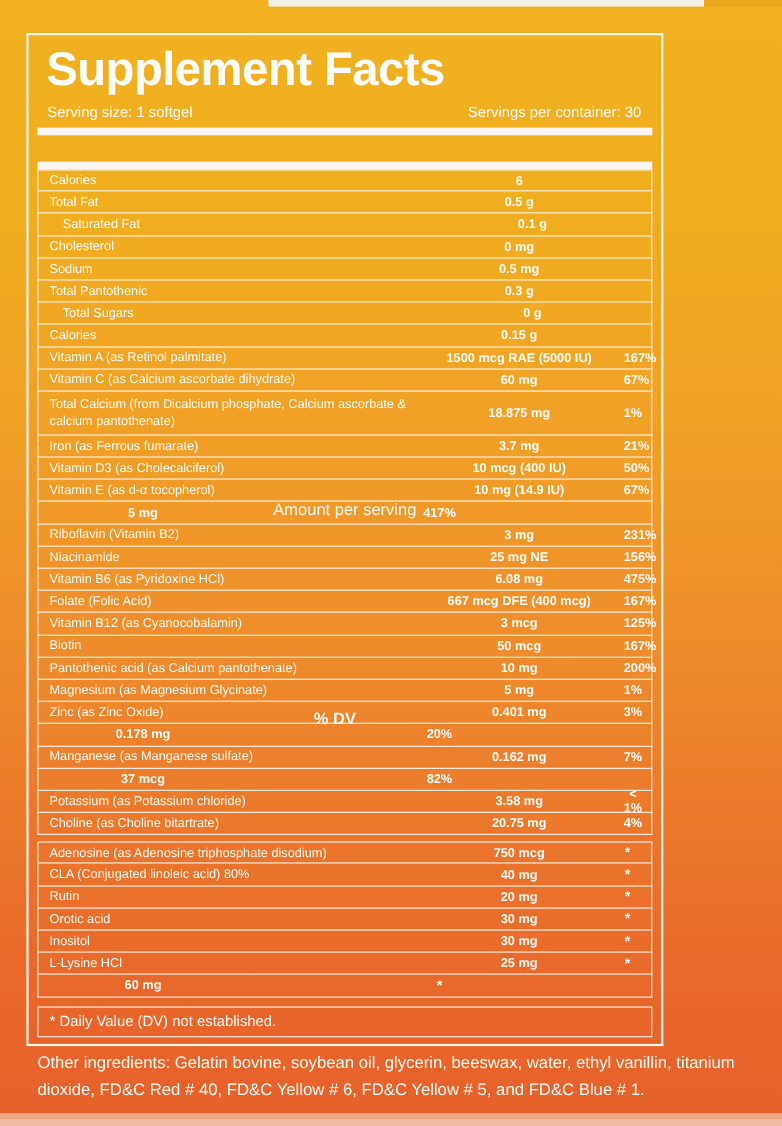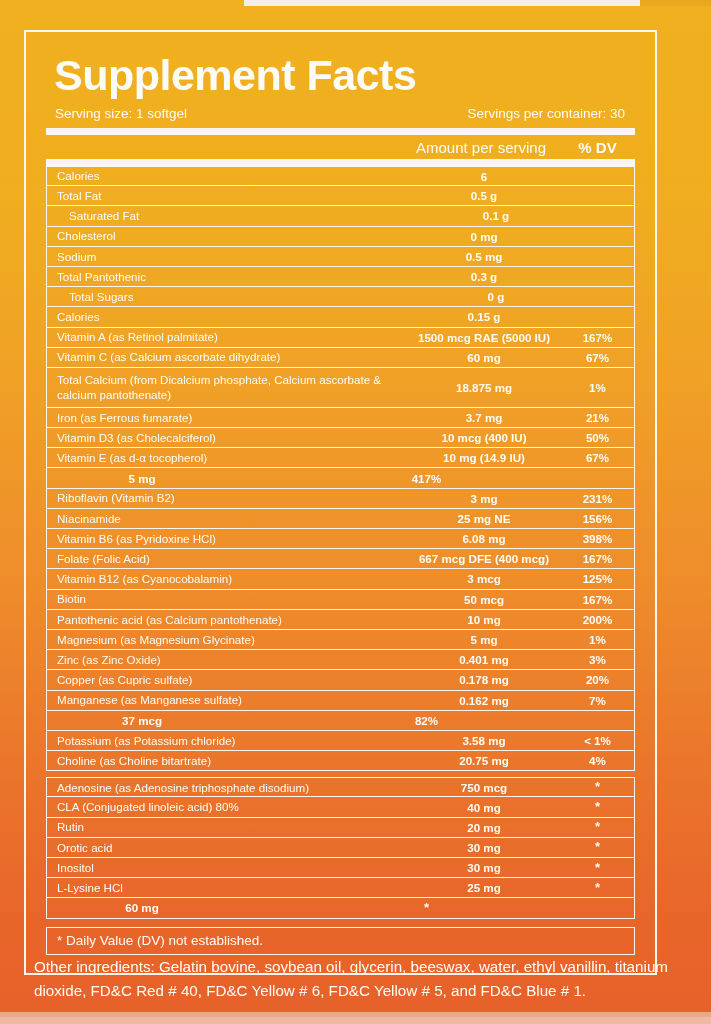--- a/index.html
+++ b/index.html
@@ -32,24 +32,24 @@
   .edge-strip-bottom2{
     position:absolute;left:0;bottom:7px;width:711px;height:5px;
     background:#f6ece5;opacity:.5;
   }
   .corner-tr{
     position:absolute;right:0;top:0;width:71px;height:6px;background:#e9a81d;
   }
 
   
   .panel{
-    position:absolute;left:24px;top:30px;width:633px;
+    position:absolute;left:24px;top:30px;width:579px;
     border:2px solid #fbf7f0;
     box-sizing:border-box;
-    padding:12px;
+    padding:0;
   }
   .panel-inner{padding:0 6px 0 6px;}
 
   .sf-title{
     color:#fdfbf6;
     font-size:43px;
     font-weight:bold;
     letter-spacing:-0.5px;
     line-height:1;
     padding:10px 0 6px 10px;
@@ -74,21 +74,21 @@
   }
   .row.first{border-top:1.5px solid #fbf7f0;}
   .row.tall{height:40px;}
   .c-name{flex:0 0 332px;padding-left:10px;line-height:1.35;}
   .c-name.indent{padding-left:22px;}
   .c-amt{flex:0 0 190px;text-align:center;font-weight:bold;}
   .c-dv{flex:1 1 auto;text-align:center;font-weight:bold;padding-right:18px;}
   .c-dv.star{font-size:13px;line-height:0;}
   .hdr{
     display:flex;align-items:center;height:24px;
-    color:#fdfbf6;font-size:15px;
+    color:#fdfbf6;font-size:15px;flex-direction:column;
   }
   .hdr .c-name{flex:0 0 332px;}
   .hdr .c-amt{flex:0 0 190px;text-align:center;font-weight:normal;}
   .hdr .c-dv{flex:1 1 auto;text-align:center;font-weight:bold;padding-right:18px;}
 
   .footnote{
     border:1.5px solid #fbf7f0;
     box-sizing:border-box;
     margin:0 2px;
     height:28px;display:flex;align-items:center;
@@ -212,21 +212,21 @@
             <div class="c-dv">231%</div>
           </div>
           <div class="row">
             <div class="c-name">Niacinamide</div>
             <div class="c-amt">25 mg NE</div>
             <div class="c-dv">156%</div>
           </div>
           <div class="row">
             <div class="c-name">Vitamin B6 (as Pyridoxine HCl)</div>
             <div class="c-amt">6.08 mg</div>
-            <div class="c-dv">398%</div>
+            <div class="c-dv">475%</div>
           </div>
           <div class="row">
             <div class="c-name">Folate (Folic Acid)</div>
             <div class="c-amt">667 mcg DFE (400 mcg)</div>
             <div class="c-dv">167%</div>
           </div>
           <div class="row">
             <div class="c-name">Vitamin B12 (as Cyanocobalamin)</div>
             <div class="c-amt">3 mcg</div>
             <div class="c-dv">125%</div>
@@ -245,21 +245,20 @@
             <div class="c-name">Magnesium (as Magnesium Glycinate)</div>
             <div class="c-amt">5 mg</div>
             <div class="c-dv">1%</div>
           </div>
           <div class="row">
             <div class="c-name">Zinc (as Zinc Oxide)</div>
             <div class="c-amt">0.401 mg</div>
             <div class="c-dv">3%</div>
           </div>
           <div class="row">
-            <div class="c-name">Copper (as Cupric sulfate)</div>
             <div class="c-amt">0.178 mg</div>
             <div class="c-dv">20%</div>
           </div>
           <div class="row">
             <div class="c-name">Manganese (as Manganese sulfate)</div>
             <div class="c-amt">0.162 mg</div>
             <div class="c-dv">7%</div>
           </div>
           <div class="row">
             <div class="c-amt">37 mcg</div>

